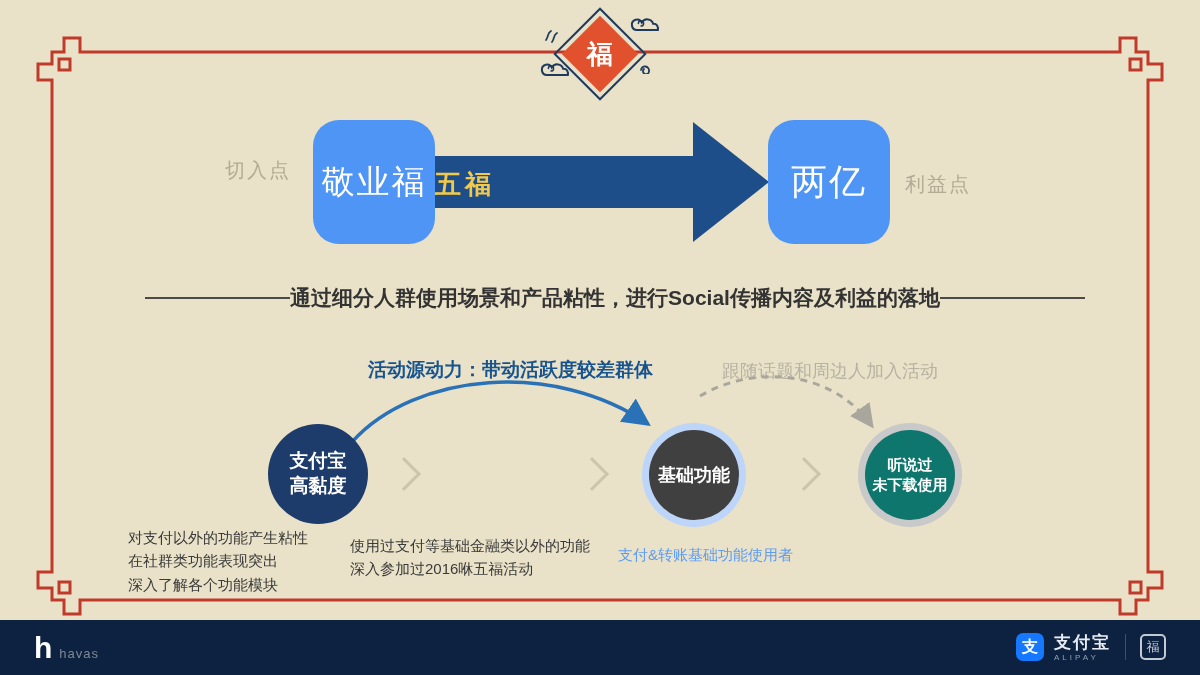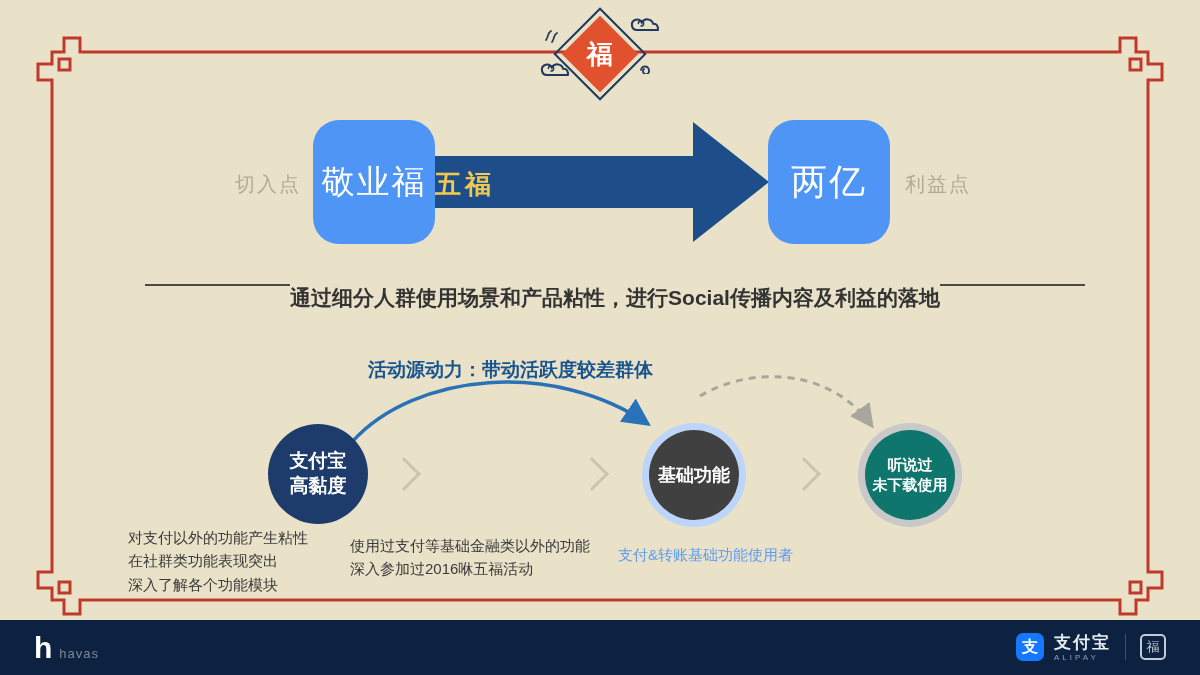--- a/index.html
+++ b/index.html
@@ -23,21 +23,21 @@
   .badge-diamond {
     position: absolute; left: 573px; top: 27px; width: 54px; height: 54px;
     background: #e1512d; transform: rotate(45deg);
     display: flex; align-items: center; justify-content: center;
   }
   .badge-fu { transform: rotate(-45deg); color: #fff; font-size: 26px; font-weight: bold; }
   .deco { position: absolute; }
 
   
   .side-label { position: absolute; font-size: 20px; color: #b3ab93; letter-spacing: 2px; }
-  .cutin-label { left: 225px; top: 171px; margin-left: 10px; }
+  .cutin-label { left: 225px; top: 157px; }
   .benefit-label { left: 905px; top: 171px; }
   .flow-box {
     position: absolute; top: 120px; width: 122px; height: 124px;
     background: #4e95f5; border-radius: 26px;
     display: flex; align-items: center; justify-content: center;
     color: #fff; font-weight: normal; letter-spacing: 2px;
   }
   .box-start { left: 313px; font-size: 33px; }
   .box-end   { left: 768px; font-size: 36px; }
   .arrow-body { position: absolute; left: 435px; top: 156px; width: 258px; height: 52px; background: #1d4e89; }
@@ -47,21 +47,21 @@
     border-left: 76px solid #1d4e89;
   }
   .arrow-label {
     position: absolute; left: 435px; top: 167px; width: 334px; 
     color: #f2c94c; font-size: 26px; font-weight: bold; letter-spacing: 4px;
   }
 
   
   .divider {
     position: absolute; left: 145px; top: 284px; width: 940px;
-    display: flex; align-items: flex-start; 
+    display: flex; align-items: center; 
   }
   .divider-line { flex: 1; height: 2px; background: #4a4a4a; }
   .divider-text { font-size: 21px; font-weight: bold; color: #333; white-space: nowrap; }
 
   
   .title-left  { position: absolute; left: 368px; top: 357px; color: #17548f; font-size: 19px; font-weight: bold; }
   .title-right { position: absolute; left: 722px; top: 359px; color: #b7b2a2; font-size: 18px; }
 
   
   .stage {
@@ -159,20 +159,21 @@
   <div class="flow-box box-end">两亿</div>
   <div class="side-label benefit-label">利益点</div>
 
   <div class="divider">
     <div class="divider-line"></div>
     <div class="divider-text">通过细分人群使用场景和产品粘性，进行Social传播内容及利益的落地</div>
     <div class="divider-line"></div>
   </div>
 
   <div class="title-left">活动源动力：带动活跃度较差群体</div>
+  <div class="title-right">跟随话题和周边人加入活动</div>
 
   <svg class="abs" style="left:0; top:0; pointer-events:none;" width="1200" height="675" viewBox="0 0 1200 675">
     <defs>
       <marker id="mBlue" markerWidth="10" markerHeight="10" refX="7" refY="4" orient="auto">
         <path d="M0 0 L8 4 L0 8 Z" fill="#2a72b8"></path>
       </marker>
       <marker id="mGray" markerWidth="10" markerHeight="10" refX="7" refY="4" orient="auto">
         <path d="M0 0 L8 4 L0 8 Z" fill="#a9a79d"></path>
       </marker>
     </defs>

